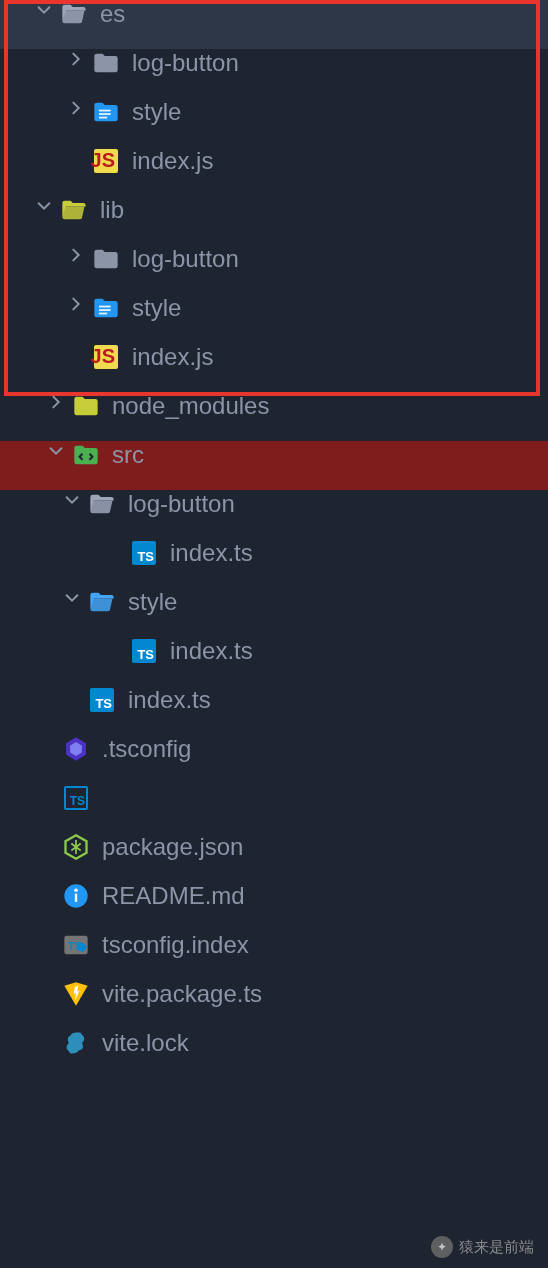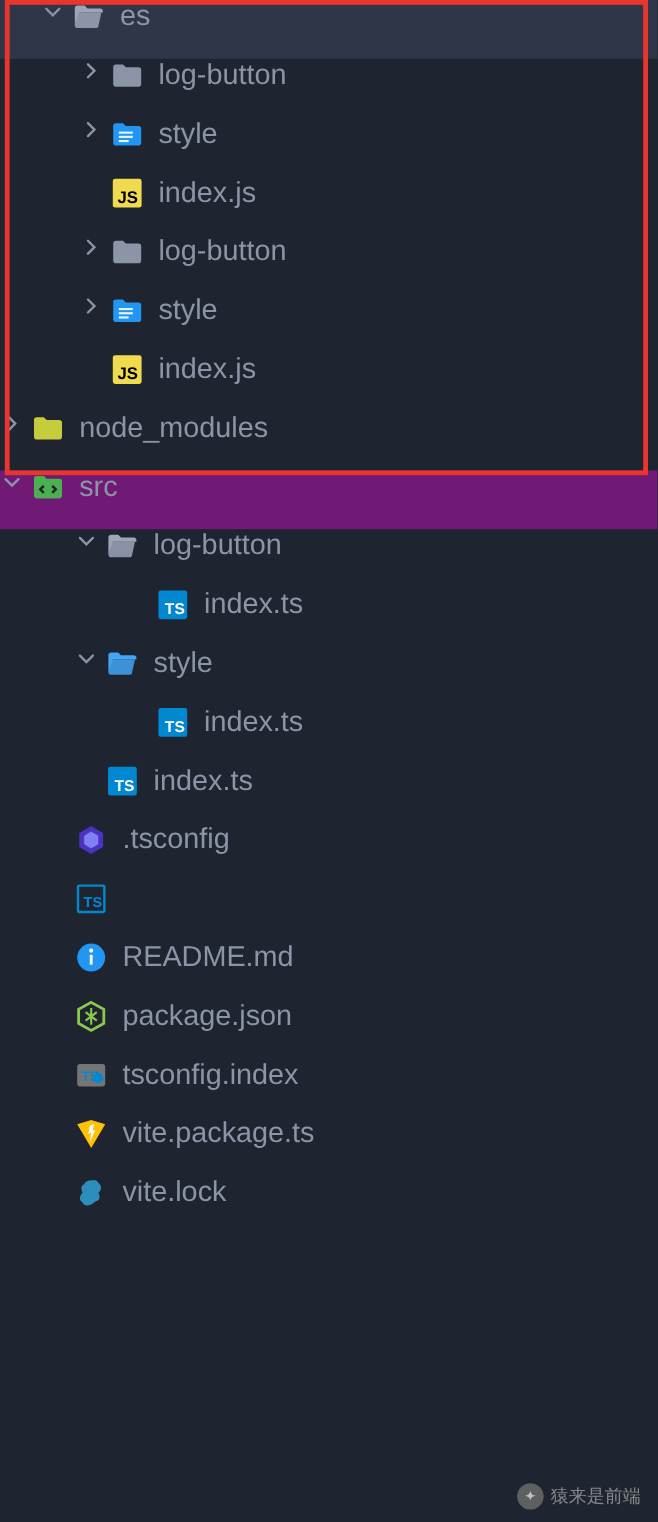--- a/index.html
+++ b/index.html
@@ -18,21 +18,21 @@
     display: flex;
     align-items: flex-start;
     height: 49px;
     cursor: pointer;
     white-space: nowrap;
   }
   .row.selected {
     background: #2d3748;
   }
   .row.light {
-    background: #701a75;
+    background: #7f1d1d;
   }
   .chevron {
     width: 20px;
     height: 20px;
     display: flex;
     align-items: center;
     justify-content: center;
     flex-shrink: 0;
     margin-right: 6px;
   }
@@ -43,21 +43,21 @@
     height: 28px;
     margin-right: 12px;
     display: flex;
     align-items: center;
     justify-content: center;
     flex-shrink: 0;
   }
   .label { color: #8b95a7; }
   .indent-0 { padding-left: 34px; }
   .indent-1 { padding-left: 66px; }
-  .root-0 { }
+  .root-0 { padding-left: 46px; }
   .root-1 { padding-left: 62px; }
   .root-2 { padding-left: 104px; }
   
   .highlight-box {
     position: absolute;
     top: 0;
     left: 4px;
     right: 8px;
     height: 396px;
     border: 4px solid #e8362f;
@@ -87,22 +87,22 @@
   
   .folder-gray svg { fill: #8b95a7; }
   .folder-blue svg { fill: #2196f3; }
   .folder-yellow svg { fill: #c6cc3a; }
   .folder-green svg { fill: #4caf50; }
   .folder-open-gray svg { fill: #9ca6b8; }
   .folder-open-blue svg { fill: #42a5f5; }
   
   .js-badge {
     background: #f0db4f;
-    color: #000000;
-    font-size: 14px;
+    color: #b91c1c;
+    font-size: 20px;
     font-weight: bold;
     width: 24px; height: 24px;
     display: flex; align-items: flex-end; justify-content: flex-end;
     padding: 0 3px 1px 0;
     border-radius: 2px;
   }
   .ts-badge {
     background: #0288d1;
     color: #fff;
     font-size: 13px;
@@ -237,20 +237,33 @@
   </div>
 
   <div class="row indent-1">
     <span class="chevron-spacer"></span>
     <span class="icon">
         <span class="js-badge">JS</span>
       </span>
     <span class="label">index.js</span>
   </div>
 
+  <div class="row indent-0">
+    <span class="chevron">
+        <svg viewBox="0 0 20 20">
+          <use href="#chev-down"></use>
+        </svg>
+      </span>
+    <span class="icon folder-yellow">
+        <svg viewBox="0 0 24 24">
+          <use href="#folder-open"></use>
+        </svg>
+      </span>
+    <span class="label">lib</span>
+  </div>
 
   <div class="row indent-1">
     <span class="chevron">
         <svg viewBox="0 0 20 20">
           <use href="#chev-right"></use>
         </svg>
       </span>
     <span class="icon folder-gray">
         <svg viewBox="0 0 24 24">
           <use href="#folder"></use>
@@ -374,33 +387,33 @@
   <div class="row root-1">
     <span class="icon">
         <span class="ts-outline">TS</span>
       </span>
   </div>
 
 
   <div class="row root-1">
     <span class="icon">
         <svg viewBox="0 0 24 24">
+          <use href="#nodejs"></use>
+        </svg>
+      </span>
+    <span class="label">package.json</span>
+  </div>
+
+  <div class="row root-1">
+    <span class="icon">
+        <svg viewBox="0 0 24 24">
           <use href="#info"></use>
         </svg>
       </span>
     <span class="label">README.md</span>
-  </div>
-
-  <div class="row root-1">
-    <span class="icon">
-        <svg viewBox="0 0 24 24">
-          <use href="#nodejs"></use>
-        </svg>
-      </span>
-    <span class="label">package.json</span>
   </div>
 
   <div class="row root-1">
     <span class="icon">
         <svg viewBox="0 0 24 24">
           <use href="#tsconfig"></use>
         </svg>
       </span>
     <span class="label">tsconfig.index</span>
   </div>

